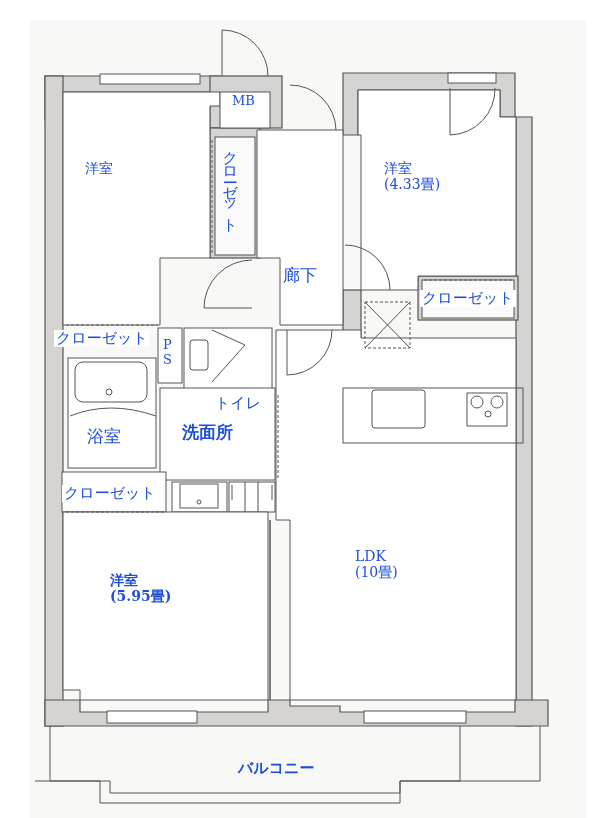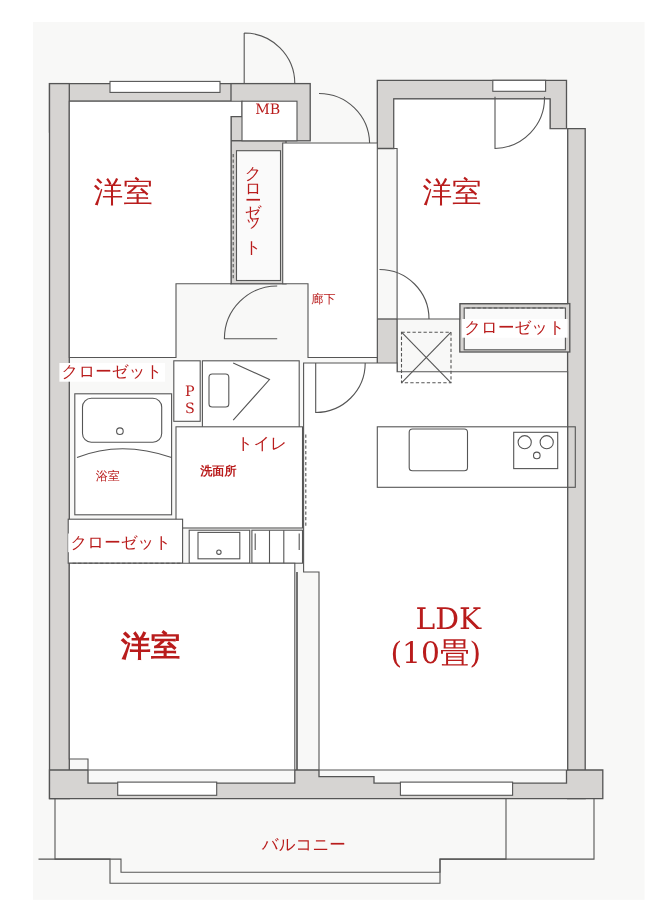--- a/index.html
+++ b/index.html
@@ -1,21 +1,21 @@
 <!DOCTYPE html>
 <html><head>
   <meta charset="utf-8">
   <style>
     html, body { margin: 0; padding: 0; background: #ffffff; }
     body { width: 602px; height: 818px; overflow: hidden; position: relative; font-family: "DejaVu Serif", "Liberation Serif", serif; }
     .bg { position: absolute; left: 30px; top: 20px; width: 556px; height: 798px; background: #f8f8f7; }
     svg { position: absolute; left: 0; top: 0; }
-    .lbl { position: absolute; color: #b91c1c; text-align: right; white-space: nowrap; line-height: 1.15; }
-    .big { font-size: 27px; }
-    .mid { font-size: 11px; }
+    .lbl { position: absolute; color: #1d4ed8; text-align: left; white-space: nowrap; line-height: 1.15; }
+    .big { font-size: 14px; }
+    .mid { font-size: 17px; }
     .sm { font-size: 15px; }
     .vert { writing-mode: vertical-rl; font-size: 15px; letter-spacing: 0px; }
     .halo { background: #ffffff; padding: 0 2px; }
   </style>
 </head>
 <body>
 
 <div class="bg"></div>
 
 <svg width="602" height="818" viewBox="0 0 602 818">
@@ -103,32 +103,34 @@
     <path d="M35 781 L100 781 L100 803 L400 803 L400 781 L540 781 L540 726"></path>
     <line x1="270" y1="520" x2="270" y2="700" stroke-width="1.5"></line>
   </g>
 </svg>
 
 <div class="lbl big" style="left:85px;top:160px;">
   <div>洋室</div>
 </div>
 <div class="lbl big" style="left:384px;top:160px;">
   <div>洋室</div>
+  <div>(4.33畳)</div>
 </div>
 <div class="lbl big" style="left:110px;top:572px;font-weight:bold;">
   <div>洋室</div>
+  <div>(5.95畳)</div>
 </div>
 <div class="lbl big" style="left:355px;top:548px;font-weight:normal;">
   <div>LDK</div>
   <div>(10畳)</div>
 </div>
 <div class="lbl mid" style="left:283px;top:266px;">廊下</div>
 <div class="lbl mid" style="left:87px;top:427px;">浴室</div>
 <div class="lbl mid" style="left:182px;top:423px;font-weight:bold;">洗面所</div>
 <div class="lbl sm halo" style="left:213px;top:347px;margin-top:48px;">トイレ</div>
-<div class="lbl sm" style="left:238px;top:760px;">バルコニー</div>
+<div class="lbl sm" style="left:238px;top:760px;font-weight:bold;">バルコニー</div>
 
 <div class="lbl sm" style="left:232px;top:94px;font-size:13px;">MB</div>
-<div class="lbl" style="left:163px;top:350px;font-size:13px;width:14px;word-break:break-all;white-space:normal;">PS</div>
+<div class="lbl" style="left:163px;top:338px;font-size:13px;width:14px;word-break:break-all;white-space:normal;">PS</div>
 <div class="lbl vert" style="left:221px;top:140px;">クローゼット</div>
 <div class="lbl sm halo" style="left:420px;top:290px;">クローゼット</div>
 <div class="lbl sm halo" style="left:54px;top:330px;">クローゼット</div>
 <div class="lbl sm halo" style="left:62px;top:485px;">クローゼット</div>
 
 </body></html>

